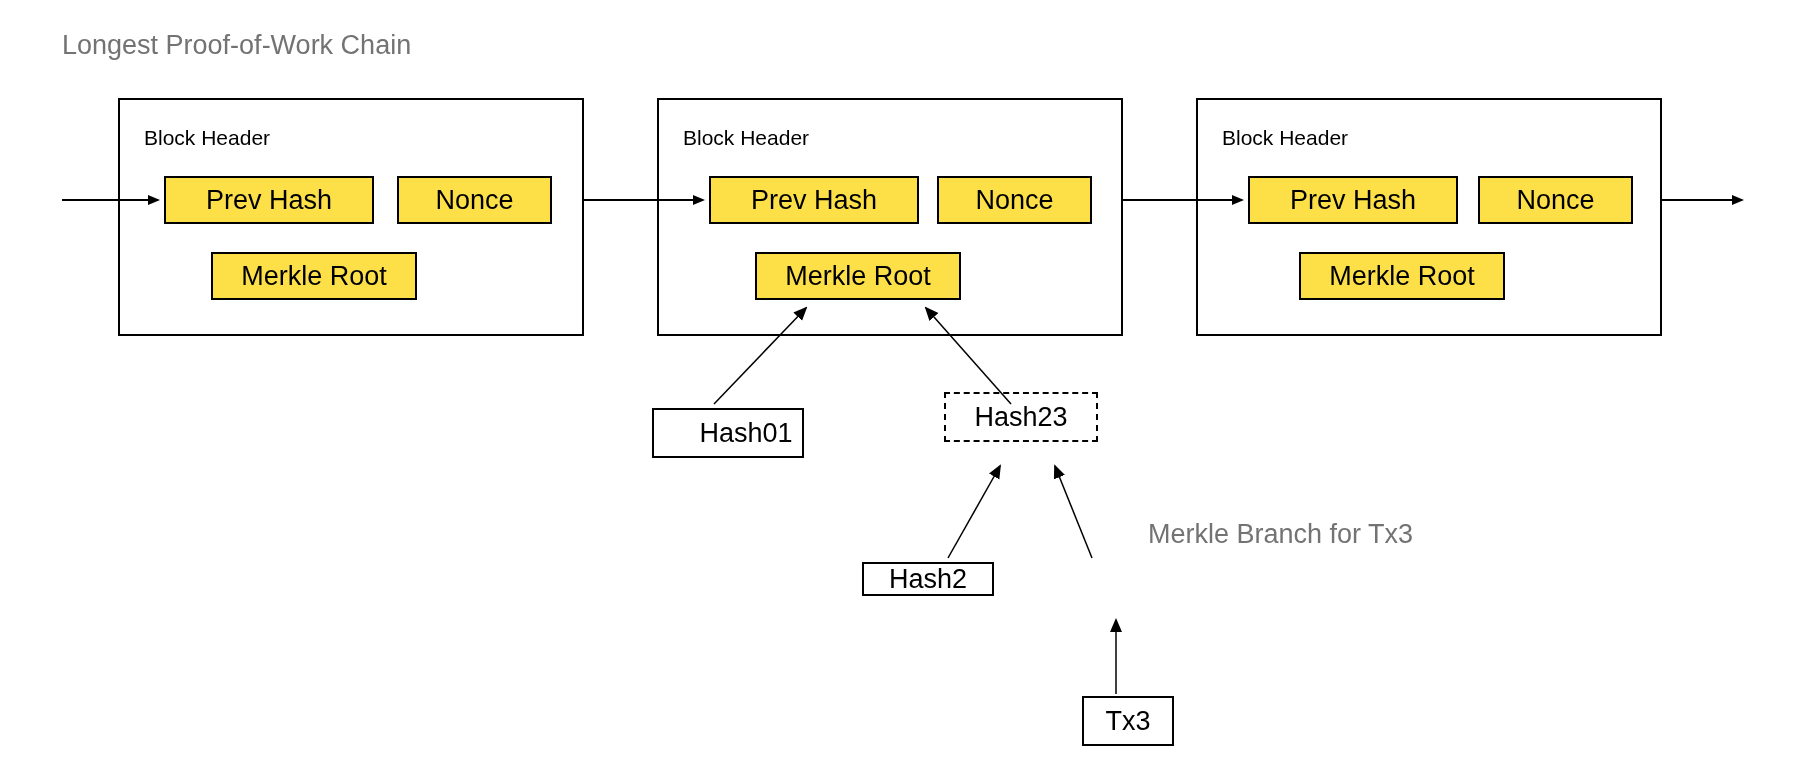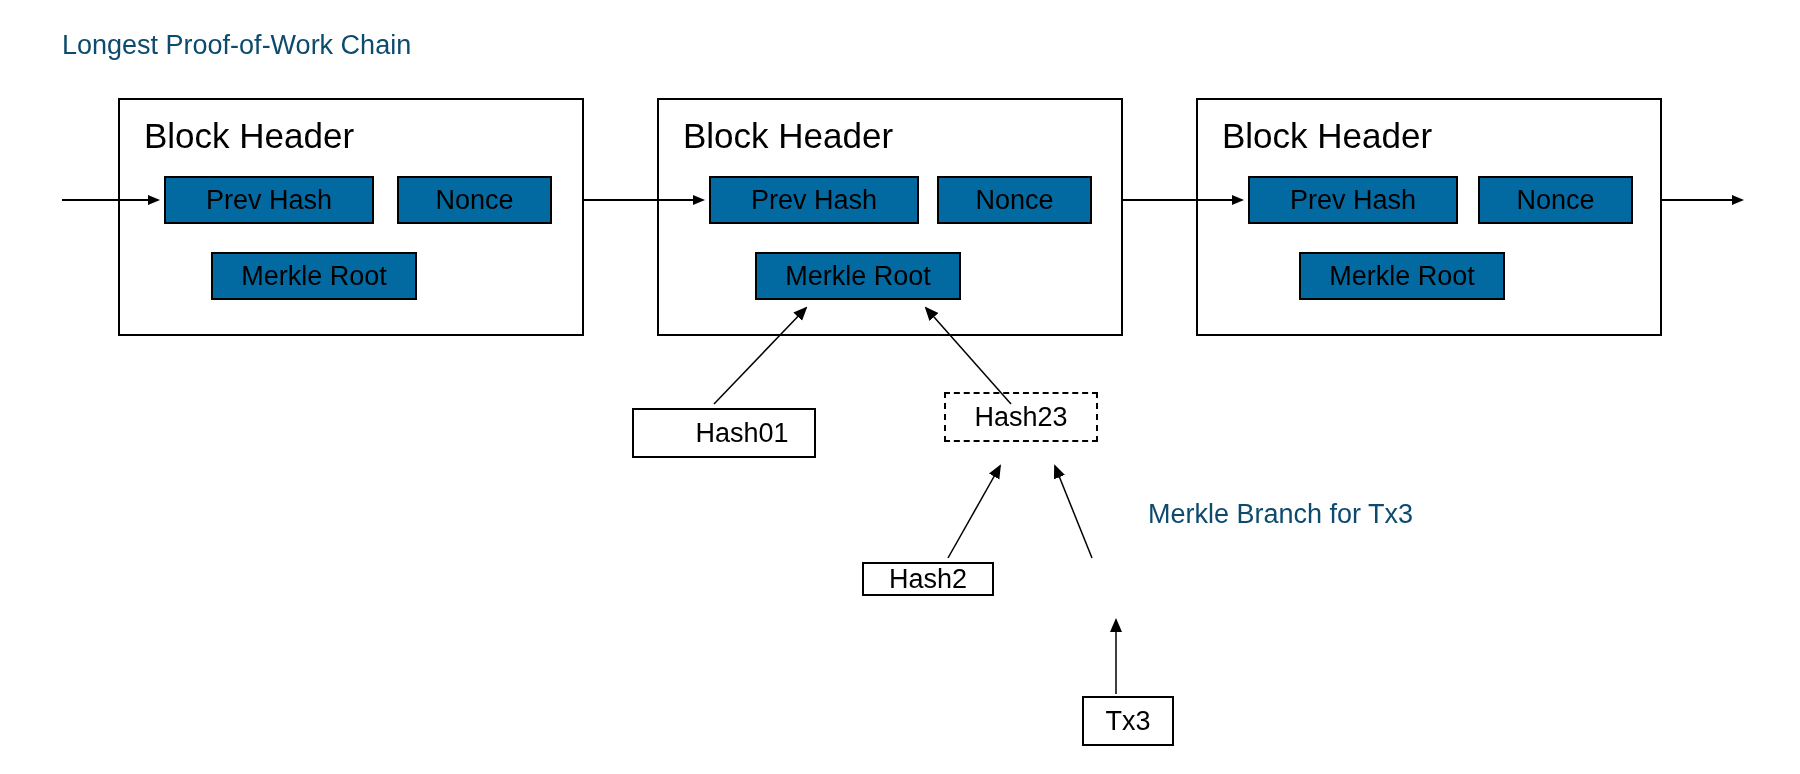--- a/index.html
+++ b/index.html
@@ -24,41 +24,41 @@
     left: 0;
     top: 0;
     width: 1800px;
     height: 774px;
     pointer-events: none;
   }
   .plain-label {
     position: absolute;
     font-size: 27px;
     line-height: 1;
-    color: #0c4a6e;
+    color: #737373;
     white-space: nowrap;
   }
   .block {
     position: absolute;
     border: 2px solid #000000;
     background: #ffffff;
     box-sizing: border-box;
   }
   .block-title {
     position: absolute;
     left: 24px;
-    top: 18px;
-    font-size: 35px;
+    top: 27px;
+    font-size: 21px;
     line-height: 1;
     white-space: nowrap;
   }
   .field {
     position: absolute;
     border: 2px solid #000000;
-    background: #0369a1;
+    background: #fde047;
     box-sizing: border-box;
     display: flex;
     align-items: center;
     justify-content: center;
     font-size: 27px;
     white-space: nowrap;
   }
   .node {
     position: absolute;
     border: 2px solid #000000;
@@ -75,21 +75,21 @@
     border-width: 2px;
   }
 </style>
 </head>
 <body>
 
 <div id="canvas">
 
   <div class="plain-label" style="left:62px; top:32px;">Longest Proof-of-Work Chain</div>
 
-  <div class="plain-label" style="left:1148px; top:501px;">Merkle Branch for Tx3</div>
+  <div class="plain-label" style="left:1148px; top:521px;">Merkle Branch for Tx3</div>
 
   <div class="block" style="left:118px; top:98px; width:466px; height:238px;">
     <div class="block-title">Block Header</div>
   </div>
   <div class="field" style="left:164px; top:176px; width:210px; height:48px;">Prev Hash</div>
   <div class="field" style="left:397px; top:176px; width:155px; height:48px;">Nonce</div>
   <div class="field" style="left:211px; top:252px; width:206px; height:48px;">Merkle Root</div>
 
   <div class="block" style="left:657px; top:98px; width:466px; height:238px;">
     <div class="block-title">Block Header</div>
@@ -98,21 +98,21 @@
   <div class="field" style="left:937px; top:176px; width:155px; height:48px;">Nonce</div>
   <div class="field" style="left:755px; top:252px; width:206px; height:48px;">Merkle Root</div>
 
   <div class="block" style="left:1196px; top:98px; width:466px; height:238px;">
     <div class="block-title">Block Header</div>
   </div>
   <div class="field" style="left:1248px; top:176px; width:210px; height:48px;">Prev Hash</div>
   <div class="field" style="left:1478px; top:176px; width:155px; height:48px;">Nonce</div>
   <div class="field" style="left:1299px; top:252px; width:206px; height:48px;">Merkle Root</div>
 
-  <div class="node" style="left:632px; top:408px; width:184px; height:50px;padding-left:36px;">Hash01</div>
+  <div class="node" style="left:652px; top:408px; width:152px; height:50px;padding-left:36px;">Hash01</div>
 
   <div class="node dashed" style="left:944px; top:392px; width:154px; height:50px;">Hash23</div>
 
   <div class="node" style="left:862px; top:562px; width:132px; height:34px;">Hash2</div>
 
 
   <div class="node" style="left:1070px; top:696px; width:92px; height:50px;margin-left:12px;">Tx3</div>
 
   <svg id="edges" viewBox="0 0 1800 774">
     <defs>

